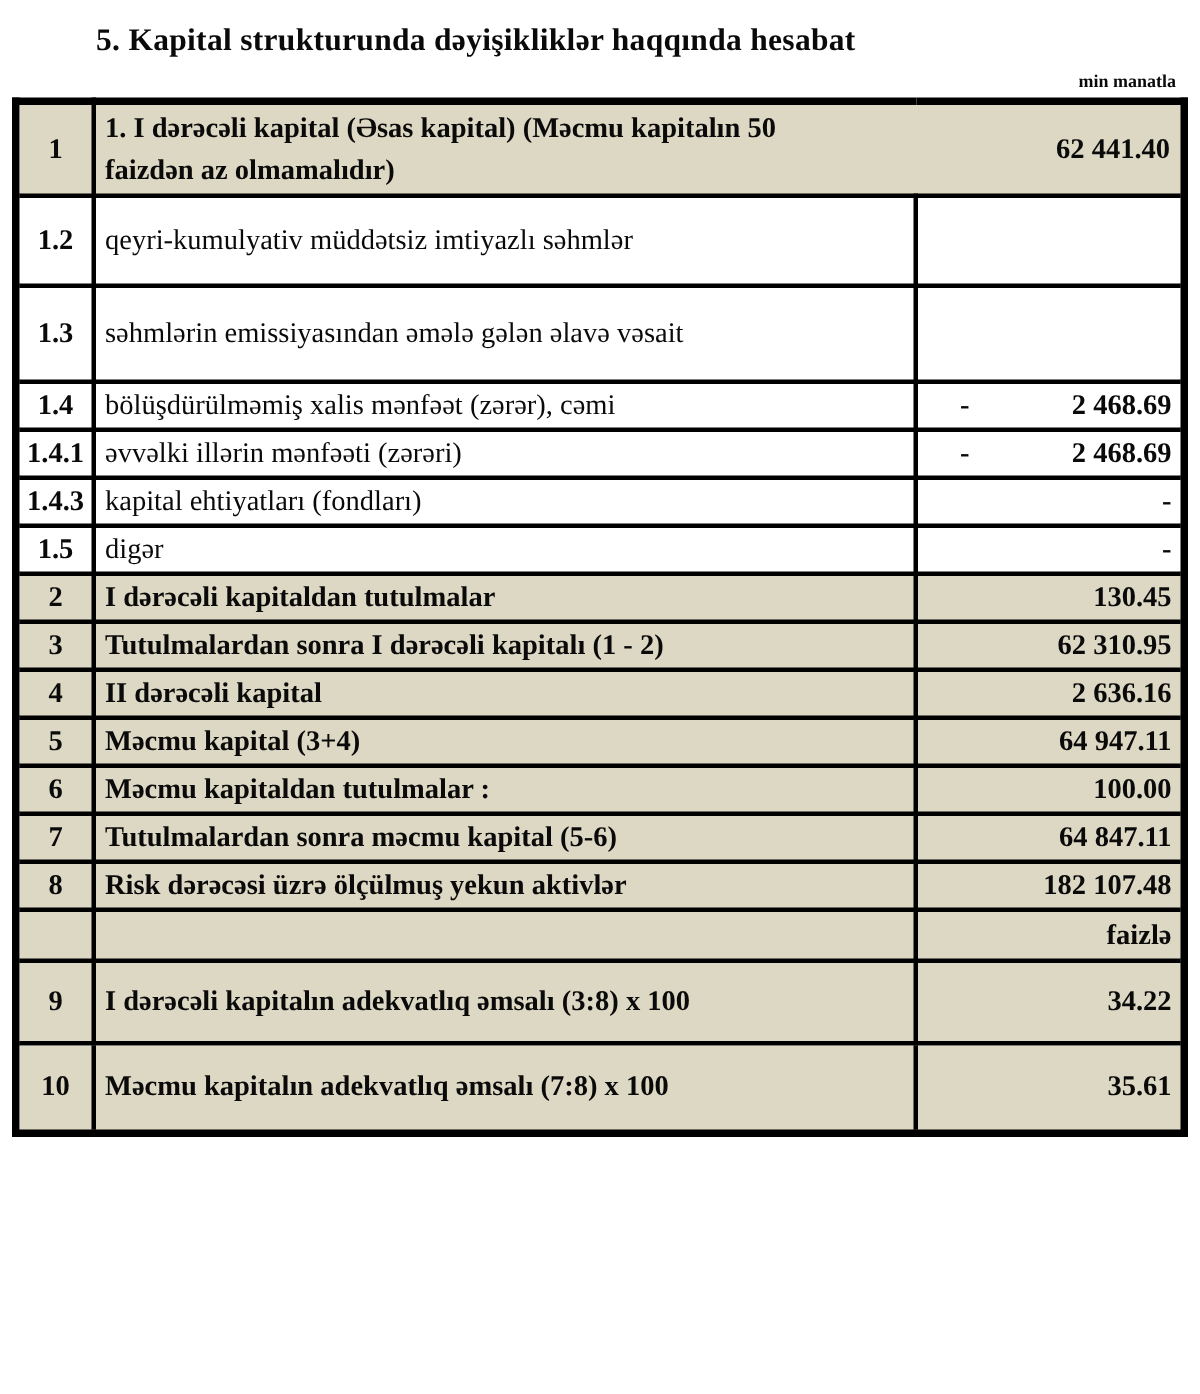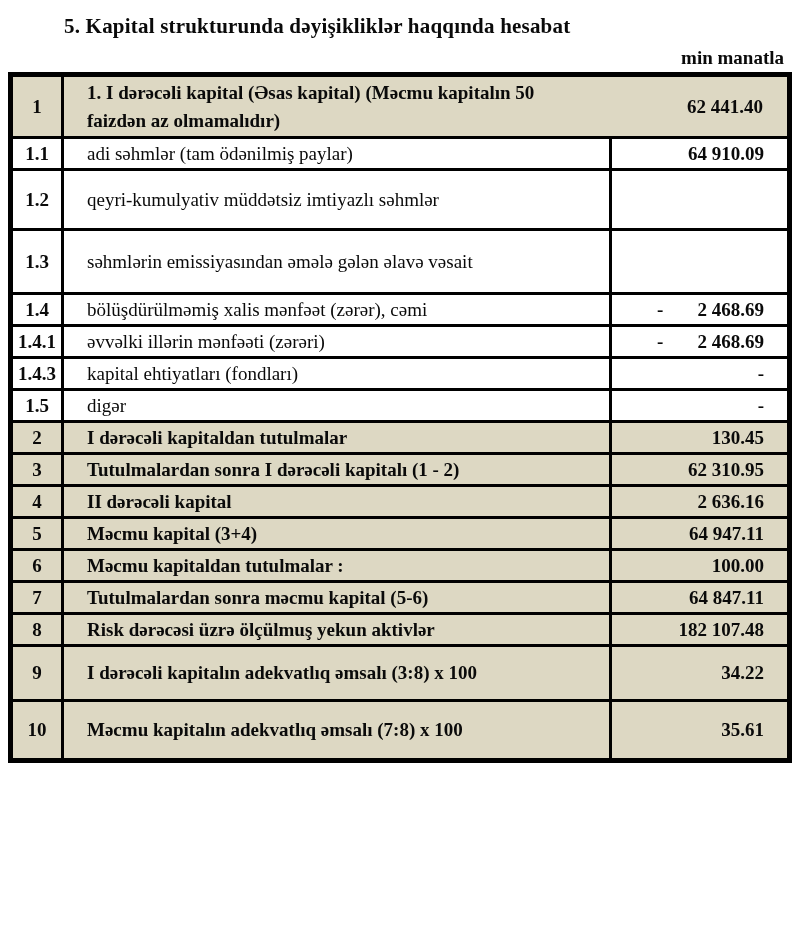--- a/index.html
+++ b/index.html
@@ -16,37 +16,37 @@
   }
   .title {
     margin: 14px 0 0 64px;
     font-size: 21px;
     font-weight: bold;
     letter-spacing: 0.2px;
   }
   .unit-label {
     text-align: right;
     margin: 8px 16px 3px 0;
-    font-size: 19px;
+    font-size: 12px;
     font-weight: bold;
   }
   table.report {
     border-collapse: collapse;
     margin-left: 8px;
     width: 784px;
     table-layout: fixed;
     border: 5px solid #000;
   }
   col.c-no  { width: 52px; }
   col.c-lbl { width: 548px; }
   col.c-val { width: 179px; }
   td {
     border: 3px solid #000;
     font-size: 19px;
-    padding: 2px 23px;
+    padding: 2px 6px;
     vertical-align: middle;
     background: #ffffff;
     overflow: hidden;
   }
   td.no {
     text-align: center;
     font-weight: bold;
     padding: 2px 1px;
   }
   td.lbl { text-align: left; }
@@ -106,25 +106,20 @@
     <tr class="hl h-r1">
       <td class="no">1</td>
       <td class="lbl" colspan="2">
         <div class="mrow">
           <div class="mlabel">1. I dərəcəli kapital (Əsas kapital) (Məcmu kapitalın 50 faizdən  az olmamalıdır)</div>
           <div class="mval">62 441.40</div>
         </div>
       </td>
     </tr>
 
-    <tr class="h-std">
-      <td class="no">1.1</td>
-      <td class="lbl">adi səhmlər (tam ödənilmiş paylar)</td>
-      <td class="val">64 910.09</td>
-    </tr>
 
     <tr class="h-r12">
       <td class="no">1.2</td>
       <td class="lbl">qeyri-kumulyativ müddətsiz imtiyazlı səhmlər</td>
       <td class="val"></td>
     </tr>
 
     <tr class="h-r13">
       <td class="no">1.3</td>
       <td class="lbl">səhmlərin emissiyasından əmələ gələn  əlavə vəsait</td>
@@ -201,20 +196,25 @@
       <td class="lbl">Tutulmalardan sonra məcmu kapital (5-6)</td>
       <td class="val">64 847.11</td>
     </tr>
 
     <tr class="hl bold h-std">
       <td class="no">8</td>
       <td class="lbl">Risk dərəcəsi üzrə ölçülmuş  yekun aktivlər</td>
       <td class="val">182 107.48</td>
     </tr>
 
+    <tr class="hl bold h-fz">
+      <td class="no"></td>
+      <td class="lbl"></td>
+      <td class="val">faizlə</td>
+    </tr>
 
     <tr class="hl bold h-r9">
       <td class="no">9</td>
       <td class="lbl">I dərəcəli  kapitalın  adekvatlıq əmsalı (3:8) x 100</td>
       <td class="val">34.22</td>
     </tr>
 
     <tr class="hl bold h-r10">
       <td class="no">10</td>
       <td class="lbl">Məcmu kapitalın  adekvatlıq  əmsalı (7:8) x 100</td>

